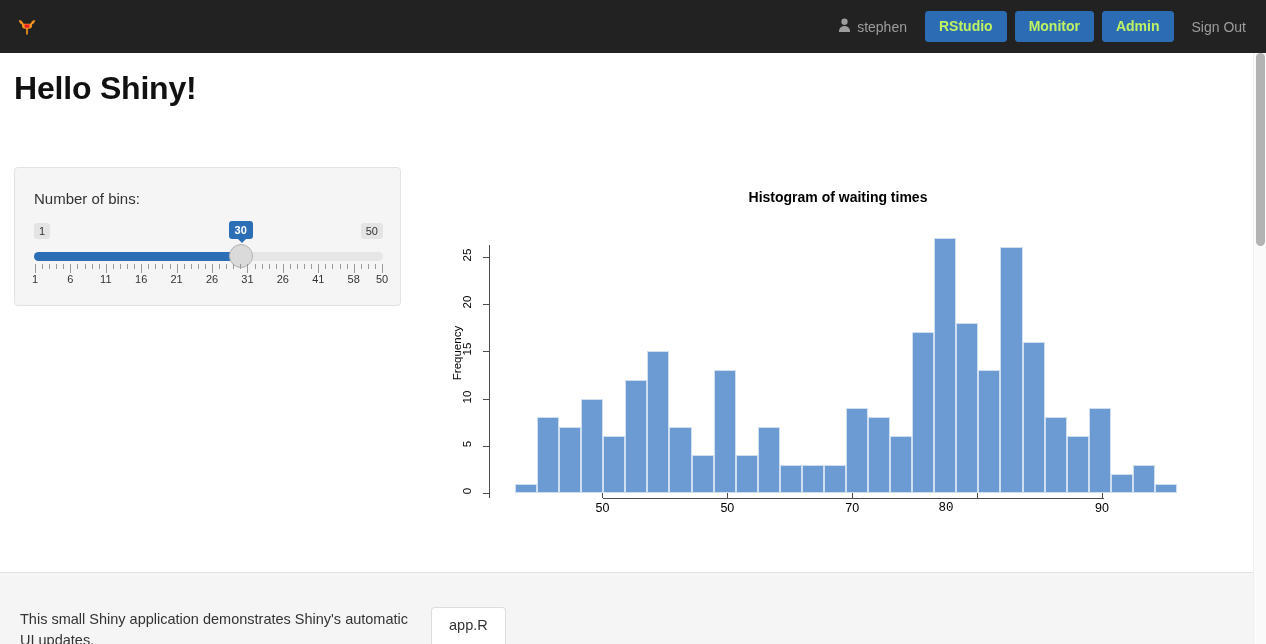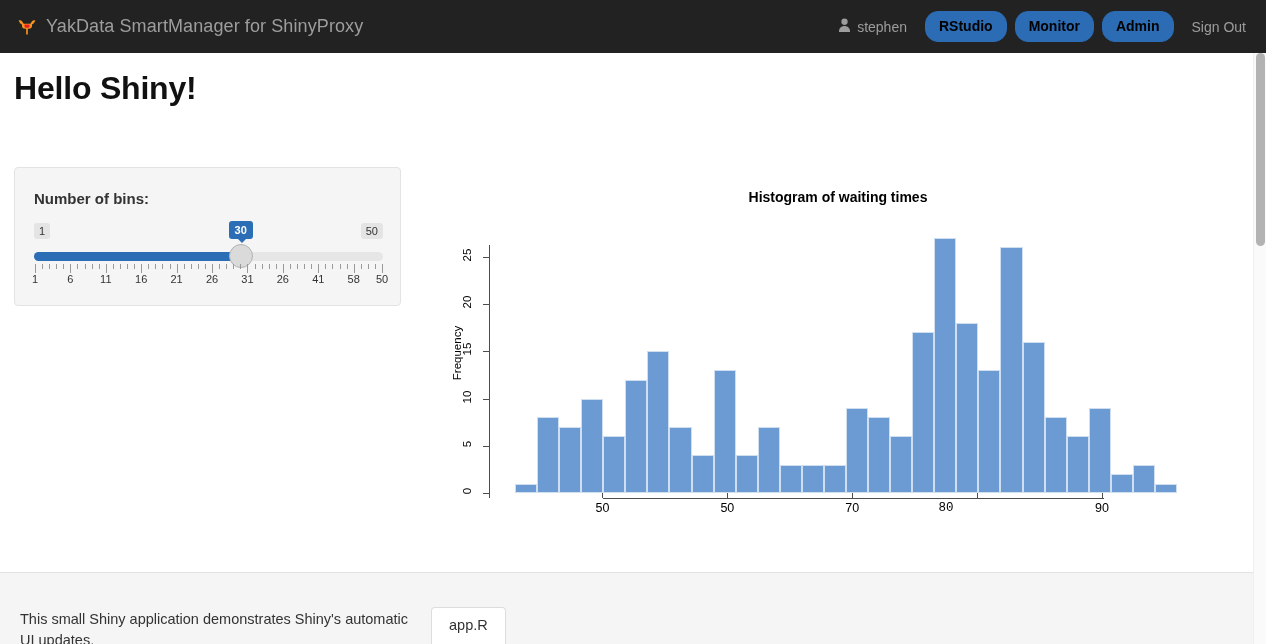--- a/index.html
+++ b/index.html
@@ -35,25 +35,25 @@
     padding-right: 14px;
   }
   .user-chip {
     color: #9d9d9d; font-size: 14px;
     display: flex; align-items: center; gap: 6px;
     margin-right: 18px; white-space: nowrap;
   }
   .user-icon { display: block; }
   .nav-btn {
     background: #2b6cb4;
-    color: #000000;
+    color: #bef264;
     font-size: 14px;
     font-weight: bold;
     border: 1px solid #2b6cb4;
-    border-radius: 13px;
+    border-radius: 3px;
     padding: 7px 13px 8px 13px;
     margin-right: 8px;
     line-height: 1;
     cursor: pointer;
     white-space: nowrap;
   }
   .signout {
     color: #9d9d9d;
     font-size: 14px;
     margin-left: 10px;
@@ -82,21 +82,21 @@
   .well {
     position: absolute;
     left: 14px; top: 114px;
     width: 387px; height: 139px;
     background: #f5f5f5;
     border: 1px solid #e3e3e3;
     border-radius: 4px;
   }
   .well-label {
     position: absolute; left: 19px; top: 22px;
-    font-size: 15px; font-weight: bold; color: #333333;
+    font-size: 15px; font-weight: normal; color: #333333;
   }
   .slider-wrap { position: absolute; left: 19px; top: 42px; width: 349px; height: 80px; }
   .tip-min, .tip-max {
     position: absolute; top: 13px;
     background: #e4e4e4; color: #333333;
     font-size: 11px; border-radius: 3px;
     padding: 2px 5px; line-height: 1.1;
   }
   .tip-min { left: 0px; }
   .tip-max { right: 0px; }
@@ -269,21 +269,20 @@
 </head>
 <body>
 
 <div class="navbar">
   <div class="brand-logo">
     <svg width="20" height="20" viewBox="0 0 24 24" aria-hidden="true">
       <path d="M2 4 C2 4 4 3 6 5 L8 8 L16 8 L18 5 C20 3 22 4 22 4 C22 4 21 8 18 9 L18 11 C18 13 16 14 14 14 L13 14 L13 21 L11 21 L11 14 L10 14 C8 14 6 13 6 11 L6 9 C3 8 2 4 2 4 Z" fill="#f7941d"></path>
       <path d="M9 9 L15 9 L15 11.5 C15 12.5 14 13 13 13 L11 13 C10 13 9 12.5 9 11.5 Z" fill="#ed1c24"></path>
     </svg>
   </div>
-  <div class="brand-title">YakData SmartManager for ShinyProxy</div>
 
   <div class="nav-right">
     <div class="user-chip">
       <span class="user-icon">
         <svg width="13" height="14" viewBox="0 0 14 15" aria-hidden="true">
           <circle cx="7" cy="4" r="3.4" fill="#9d9d9d"></circle>
           <path d="M1 15 C1 10.8 3.7 8.6 7 8.6 C10.3 8.6 13 10.8 13 15 Z" fill="#9d9d9d"></path>
         </svg>
       </span>
       <span>stephen</span>

